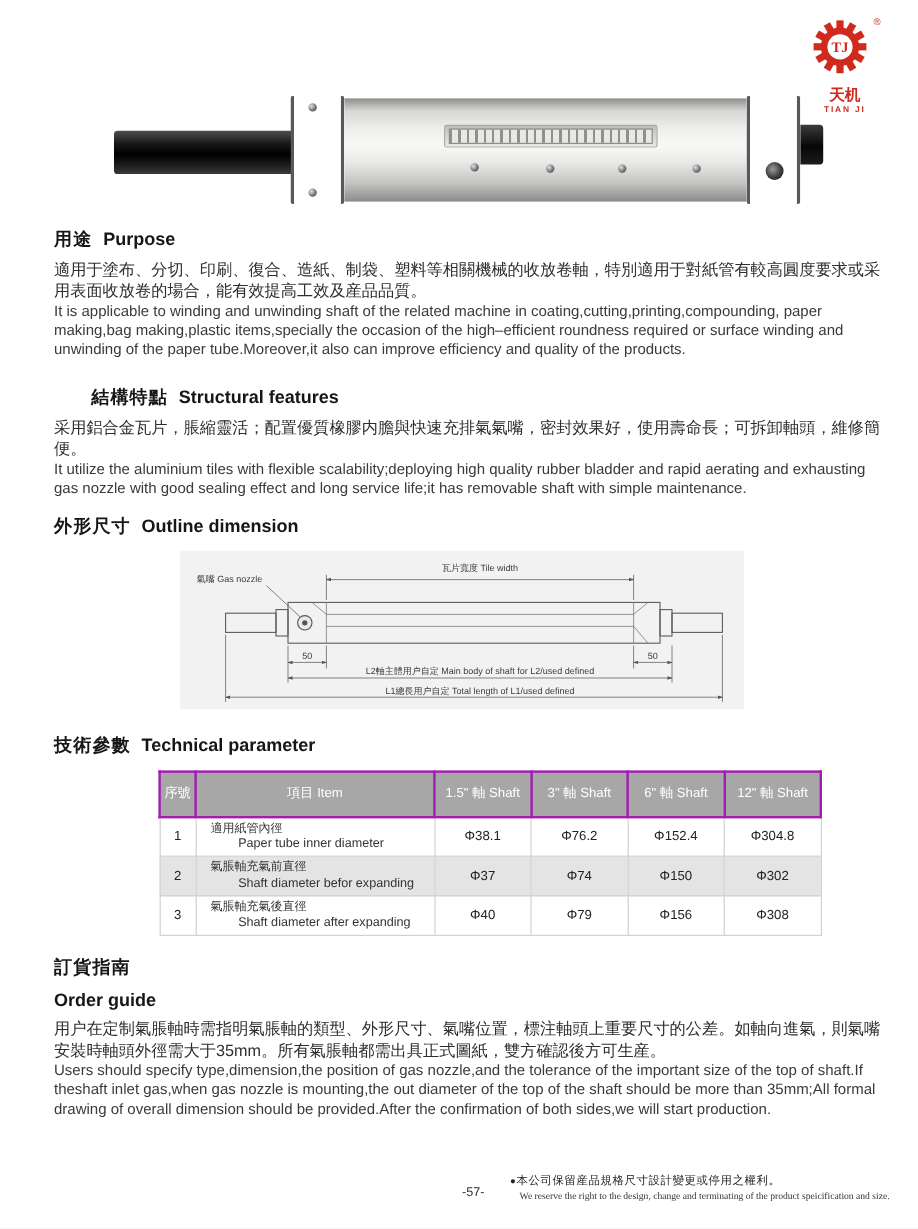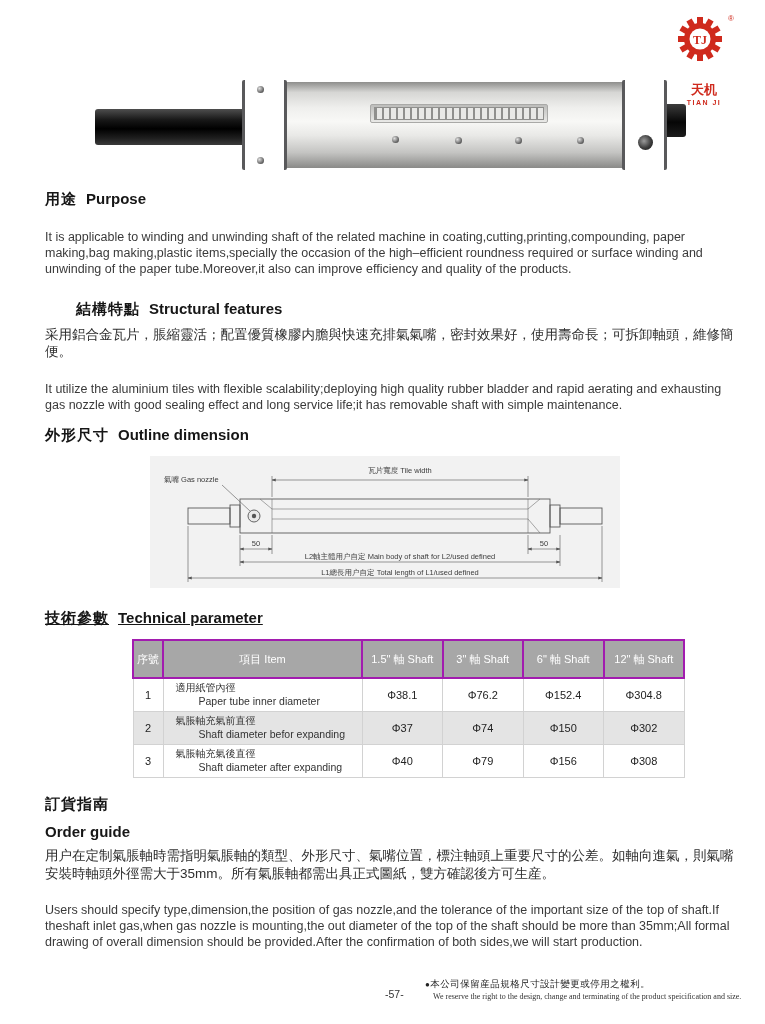--- a/index.html
+++ b/index.html
@@ -9,21 +9,21 @@
     position:relative; width:765px; height:1024px; background:#ffffff;
     font-family:"Liberation Sans", sans-serif; color:#333;
     padding:46px 25px 0 45px; overflow:hidden;
   }
 
   
   .page-title { margin:0; display:flex; align-items:baseline; gap:10px; }
   .title-zh { font-size:21px; font-weight:bold; color:#27337f; letter-spacing:2px; }
   .title-en { font-size:14.5px; font-weight:bold; color:#27337f; }
   .logo { position:absolute; top:12px; right:28px; width:66px; text-align:center; }
-  .logo-zh { color:#cf2a1d; font-size:13px; font-weight:bold; margin-top:13px; }
+  .logo-zh { color:#cf2a1d; font-size:13px; font-weight:bold; margin-top:1px; }
   .logo-en { color:#cf2a1d; font-size:7px; font-weight:bold; letter-spacing:1.5px; }
 
   
   .photo { position:relative; width:615px; height:90px; margin:34px 0 0 50px; }
   .photo .bar-left {
     position:absolute; left:0; top:29px; width:150px; height:36px; border-radius:3px 0 0 3px;
     background:linear-gradient(180deg,#4e4e4e 0%,#181818 30%,#000 55%,#1d1d1d 80%,#3a3a3a 100%);
   }
   .photo .collar {
     position:absolute; top:0; width:45px; height:90px;
@@ -55,24 +55,24 @@
     background:linear-gradient(180deg,#3c3c3c,#060606 55%,#1c1c1c);
   }
 
   
   .sec-heading { margin:0; display:flex; align-items:baseline; gap:9px; color:#161616; }
   .sec-heading .h-zh { font-size:15px; font-weight:bold; letter-spacing:1px; }
   .sec-heading .h-en { font-size:15px; font-weight:bold; }
   .m-purpose    { margin-top:20px; }
   .m-struct     { margin-top:22px;margin-left:31px; }
   .m-outline    { margin-top:13px; }
-  .m-tech       { margin-top:21px;text-decoration:underline; }
+  .m-tech       { margin-top:21px; }
   .m-order      { margin-top:17px;flex-direction:column; }
   .body-zh { margin:7px 0 0 0; font-size:13.5px; line-height:1.3; color:#2e2e2e; }
-  .body-en { margin:21px 0 0 0; font-size:12.5px; line-height:1.27; color:#3a3a3a; }
+  .body-en { margin:1px 0 0 0; font-size:12.5px; line-height:1.27; color:#3a3a3a; }
 
   
   .drawing-wrap { margin:11px 0 0 105px; }
   .drawing-wrap svg { background:#f2f2f2; display:block; }
   .dim-text { font-size:7.5px; fill:#3c3c3c; font-family:"Liberation Sans",sans-serif; }
 
   
   table.tech { border-collapse:collapse; margin:11px 0 0 87px; width:553px; table-layout:fixed; }
   table.tech th {
     background:#a7a7a7; color:#fff; font-weight:normal; font-size:11px;
@@ -143,20 +143,21 @@
     <div class="screw" style="left:162px; top:6px;"></div>
     <div class="screw" style="left:162px; top:77px;"></div>
     <div class="nub"></div>
   </div>
 
   <section>
     <h2 class="sec-heading m-purpose">
       <span class="h-zh">用途</span>
       <span class="h-en">Purpose</span>
     </h2>
+    <p class="body-zh">適用于塗布、分切、印刷、復合、造紙、制袋、塑料等相關機械的收放卷軸，特別適用于對紙管有較高圓度要求或采用表面收放卷的場合，能有效提高工效及産品品質。</p>
     <p class="body-en">It is applicable to winding and unwinding shaft of the related machine in coating,cutting,printing,compounding, paper making,bag making,plastic items,specially the occasion of the high–efficient roundness required or surface winding and unwinding of the paper tube.Moreover,it also can improve efficiency and quality of the products.</p>
   </section>
 
   <section>
     <h2 class="sec-heading m-struct">
       <span class="h-zh">結構特點</span>
       <span class="h-en">Structural features</span>
     </h2>
     <p class="body-zh">采用鋁合金瓦片，脹縮靈活；配置優質橡膠内膽與快速充排氣氣嘴，密封效果好，使用壽命長；可拆卸軸頭，維修簡便。</p>
     <p class="body-en">It utilize the aluminium tiles with flexible scalability;deploying high quality rubber bladder and rapid aerating and exhausting gas nozzle with good sealing effect and long service life;it has removable shaft with simple maintenance.</p>

